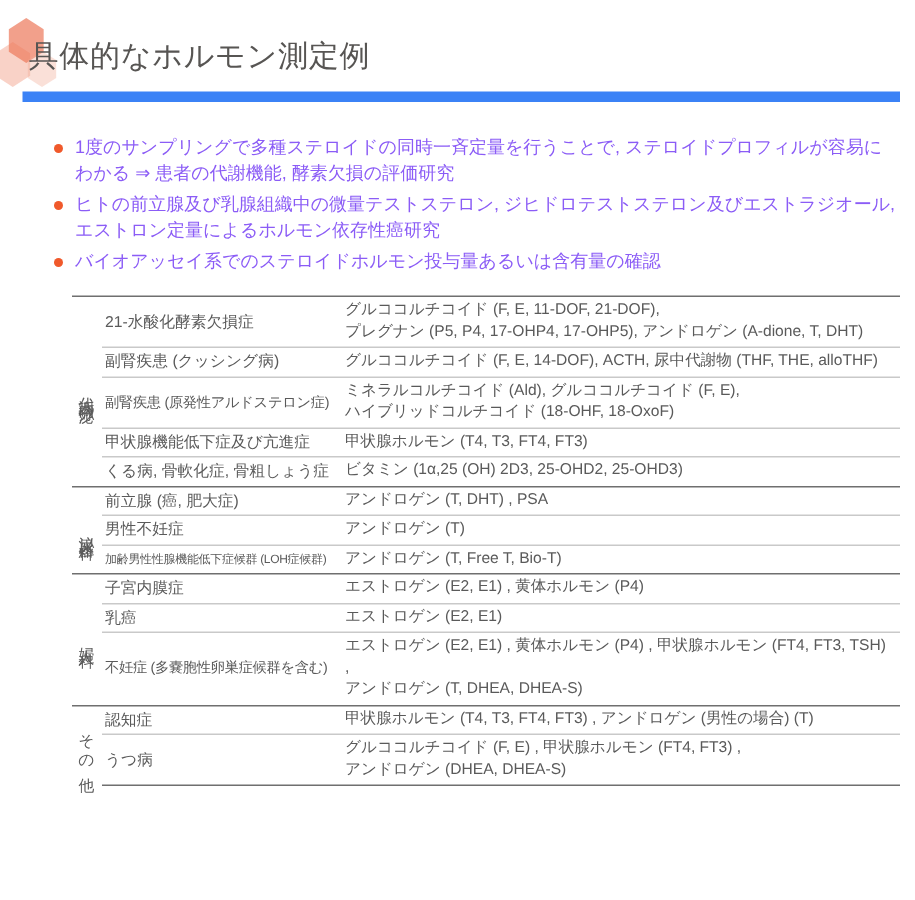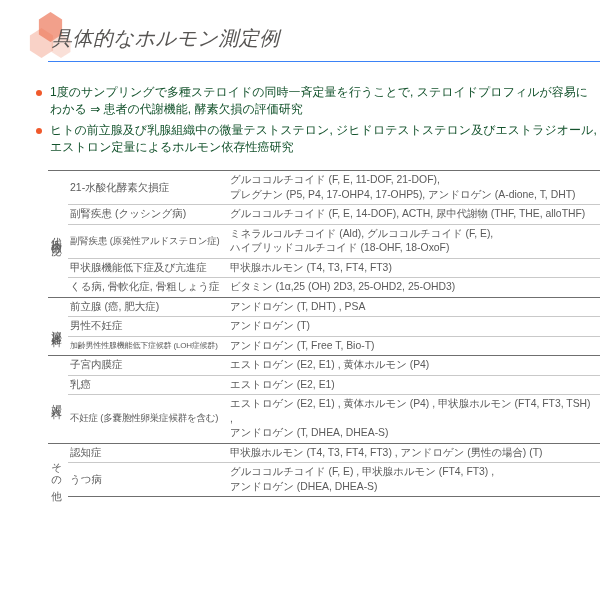--- a/index.html
+++ b/index.html
@@ -1,32 +1,32 @@
 <!DOCTYPE html>
 <html lang="ja"><head>
 <meta charset="utf-8">
 <style>
   html,body { margin:0; padding:0; background:#ffffff; }
   body { width:610px; height:600px; font-family:"Liberation Sans","DejaVu Sans",sans-serif; }
   .page { position:relative; width:610px; height:600px; overflow:hidden; background:#fff; }
 
   
-  .sec-header { position:relative; margin:20px 10px 0 48px; border-bottom:1px solid #3b82f6;font-style:italic; }
+  .sec-header { position:relative; margin:20px 10px 0 15px; border-bottom:7px solid #3b82f6; }
   .sec-header.second { margin-top:14px; }
   .sec-header h1 { position:relative; z-index:2; margin:0; padding:4px 0 9px 4px;
                    font-size:20px; line-height:28px; font-weight:400; color:#575553; letter-spacing:0.5px; }
   .hex-icon { position:absolute; left:-20px; top:-8px; width:62px; height:56px; z-index:1; pointer-events:none; }
   .hex { position:absolute; clip-path:polygon(50% 0,93% 25%,93% 75%,50% 100%,7% 75%,7% 25%); }
   .hex-a { left:0;  top:16px; width:27px; height:30px; background:#f0937a; opacity:.42; }
   .hex-b { left:9px; top:0;   width:27px; height:30px; background:#ed7c5e; opacity:.72; }
   .hex-c { left:22px; top:22px; width:22px; height:24px; background:#f3ae99; opacity:.38; }
 
   
   .bullets { list-style:none; margin:22px 12px 0 36px; padding:0; }
-  .bullets li { display:flex; gap:8px; margin-bottom:4px; font-size:12px; line-height:17px; color:#14532d; }
+  .bullets li { display:flex; gap:8px; margin-bottom:4px; font-size:12px; line-height:17px; color:#8b5cf6; }
   .dot { flex:0 0 auto; width:6px; height:6px; border-radius:50%; background:#f0592b; margin-top:6px; }
 
   
   table.hormones { margin:14px 10px 0 48px; width:552px; border-collapse:collapse; table-layout:fixed; }
   table.hormones th, table.hormones td { padding:2px 4px 2px 2px; vertical-align:middle;
        border-top:1px solid #c9c9c9; color:#5a5a5a; }
   tr.group-start th, tr.group-start td { border-top:1px solid #6f6f6f; }
   tbody tr:last-child th, tbody tr:last-child td { border-bottom:1px solid #6f6f6f; }
   th.cat { width:20px; writing-mode:vertical-rl; text-orientation:upright;
            font-weight:400; font-size:10.5px; letter-spacing:2px; padding:2px 3px; text-align:center; }
@@ -50,20 +50,24 @@
   </div>
 
   <ul class="bullets">
     <li>
       <span class="dot"></span>
       <span>1度のサンプリングで多種ステロイドの同時一斉定量を行うことで, ステロイドプロフィルが容易にわかる ⇒ 患者の代謝機能, 酵素欠損の評価研究</span>
     </li>
     <li>
       <span class="dot"></span>
       <span>ヒトの前立腺及び乳腺組織中の微量テストステロン, ジヒドロテストステロン及びエストラジオール, エストロン定量によるホルモン依存性癌研究</span>
+    </li>
+    <li>
+      <span class="dot"></span>
+      <span>バイオアッセイ系でのステロイドホルモン投与量あるいは含有量の確認</span>
     </li>
   </ul>
 
 
   <table class="hormones">
     <colgroup>
         <col style="width:20px">
         <col style="width:160px">
         <col style="width:372px">
       </colgroup>

